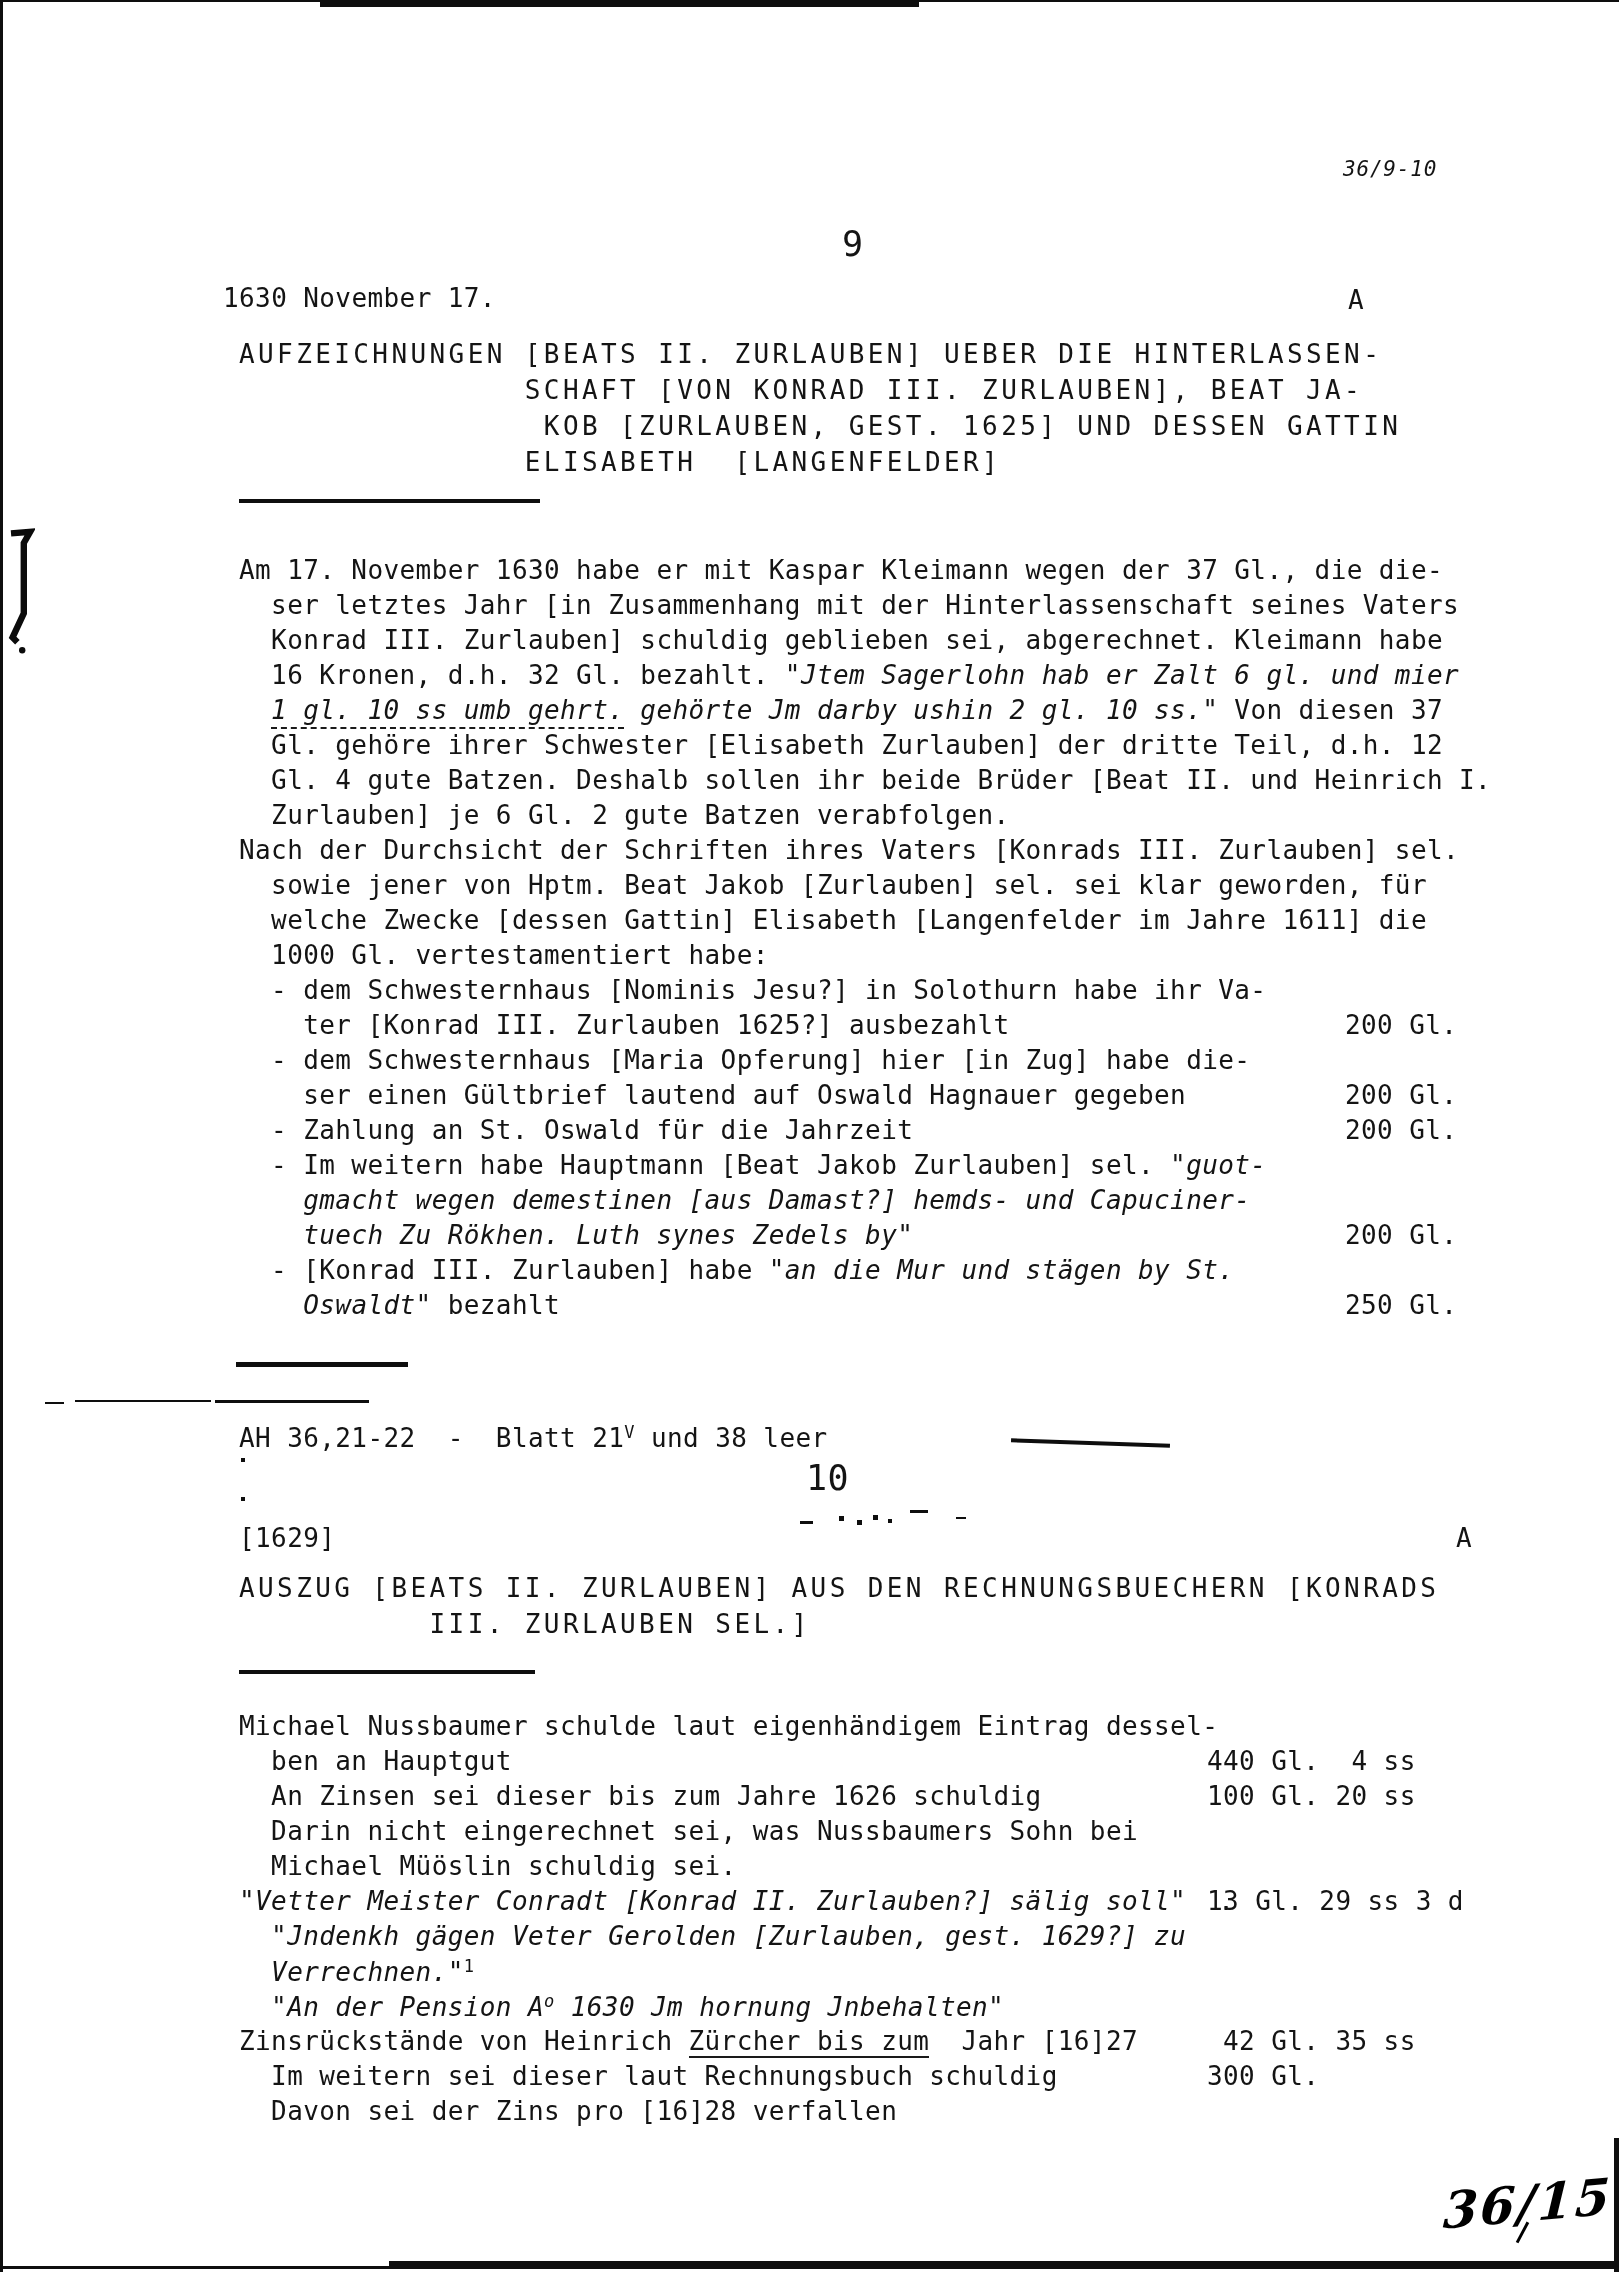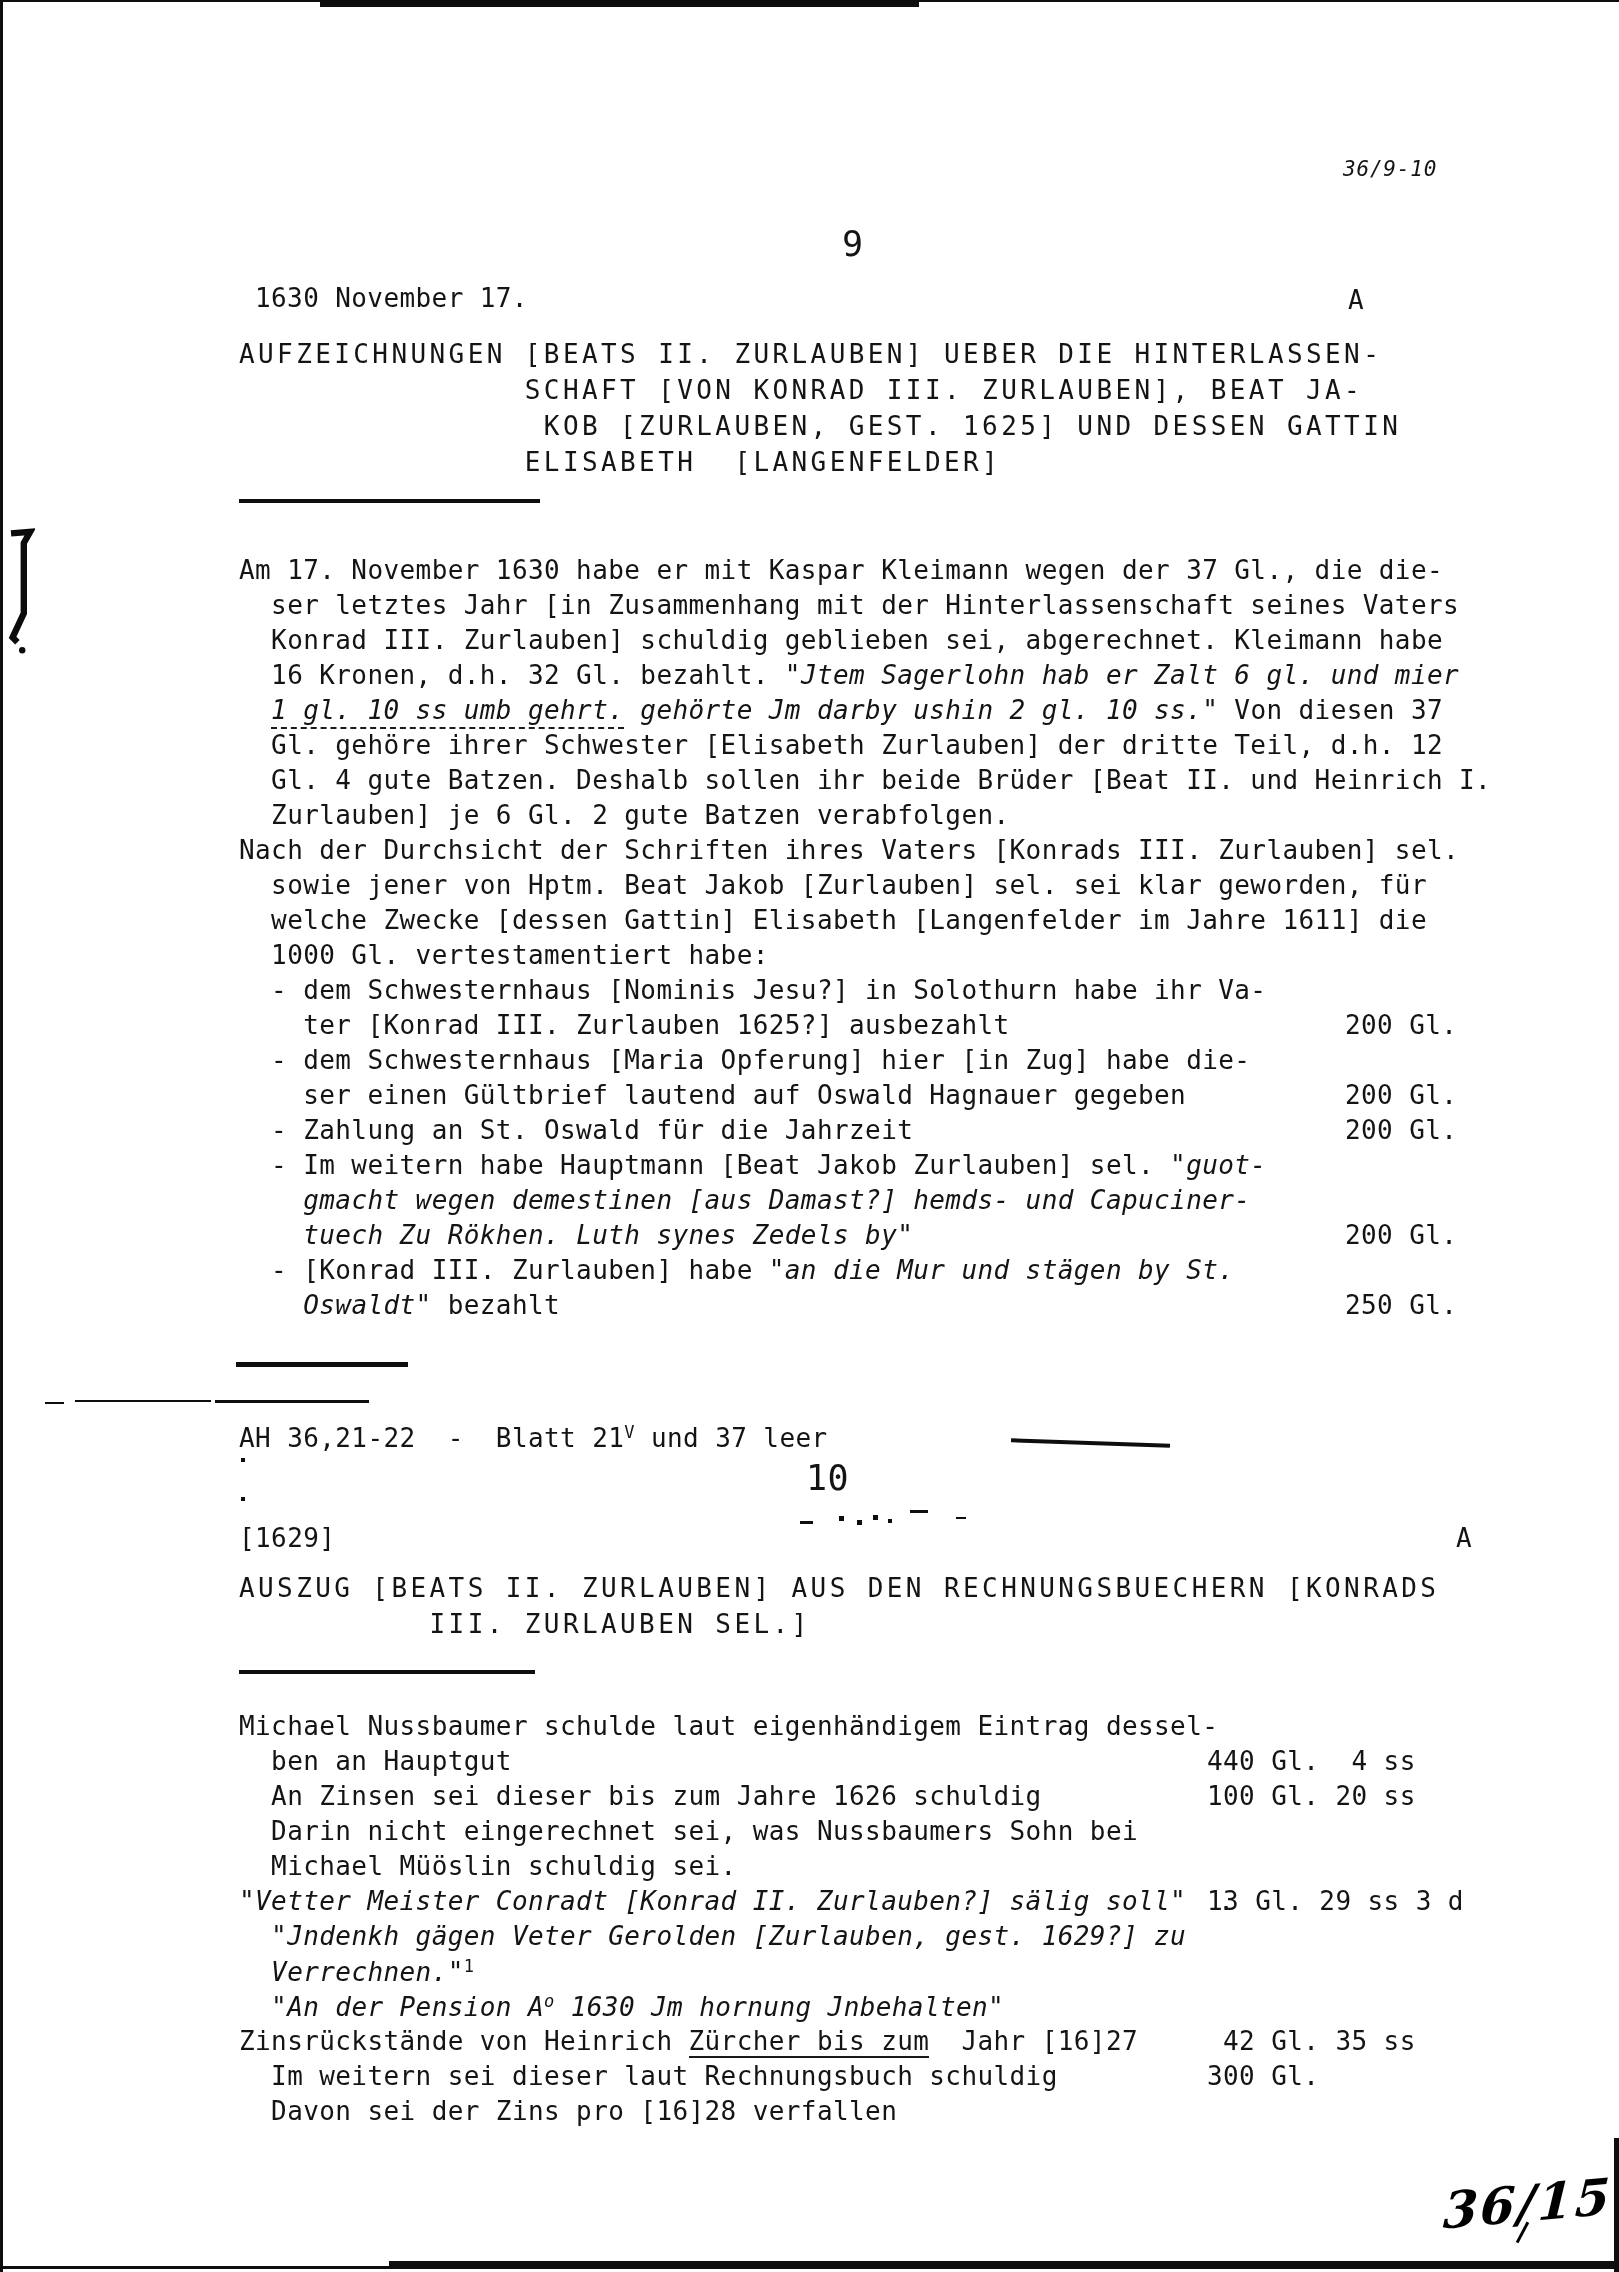--- a/index.html
+++ b/index.html
@@ -13,21 +13,21 @@
   .b-top{left:0;top:0;width:1620px;height:2.4px;}
   .b-top-thick{left:320px;top:0;width:599px;height:7.3px;}
   .b-left{left:0;top:0;width:3.2px;height:2273px;}
   .b-bottom{left:0;top:2266px;width:1620px;height:3.2px;}
   .b-bottom-thick{left:389px;top:2261px;width:1231px;height:6.5px;}
   .b-right-low{left:1614px;top:2138px;width:5.7px;height:134px;}
   
   .txt{font-size:26px; letter-spacing:0.4px; white-space:pre;}
   .ref-top{left:1343px;top:157px;font-style:italic;font-size:21px;letter-spacing:0.8px;}
   .num-9{left:842px;top:224px;font-size:35px;}
-  .date-9{left:255px;top:283px;}
+  .date-9{left:223px;top:283px;}
   .sig-9{left:1348px;top:285px;}
   .title{letter-spacing:3.4px;}
   .title .line{height:36px;}
   .title-9{left:239px;top:339px;}
   .rule-1{left:239px;top:499px;width:301px;height:4px;}
   .body-9{left:239px;top:555px;width:1381px;}
   .rule-2{left:236px;top:1362px;width:172px;height:4.9px;}
   .dashA{left:45px;top:1402px;width:19.4px;height:2.4px;}
   .dashB{left:75px;top:1400px;width:136px;height:2.4px;}
   .dashC{left:215px;top:1400px;width:154px;height:3.2px;}
@@ -89,21 +89,21 @@
   <div class="abs txt date-9">1630 November 17.</div>
   <div class="abs txt sig-9">A</div>
   <div class="abs txt title title-9"><div class="line">AUFZEICHNUNGEN [BEATS II. ZURLAUBEN] UEBER DIE HINTERLASSEN-</div><div class="line">               SCHAFT [VON KONRAD III. ZURLAUBEN], BEAT JA-</div><div class="line">                KOB [ZURLAUBEN, GEST. 1625] UND DESSEN GATTIN</div><div class="line">               ELISABETH  [LANGENFELDER]</div></div>
   <div class="abs ink rule-1"></div>
   <div class="abs txt body-9"><div class="line"><span class="">Am 17. November 1630 habe er mit Kaspar Kleimann wegen der 37 Gl., die die-</span></div><div class="line"><span class="">  ser letztes Jahr [in Zusammenhang mit der Hinterlassenschaft seines Vaters</span></div><div class="line"><span class="">  Konrad III. Zurlauben] schuldig geblieben sei, abgerechnet. Kleimann habe</span></div><div class="line"><span class="">  16 Kronen, d.h. 32 Gl. bezahlt. </span><span class="it">"Jtem Sagerlohn hab er Zalt 6 gl. und mier</span></div><div class="line"><span class="">  </span><span class="it ud">1 gl. 10 ss umb gehrt.</span><span class="it"> gehörte Jm darby ushin 2 gl. 10 ss."</span><span class=""> Von diesen 37</span></div><div class="line"><span class="">  Gl. gehöre ihrer Schwester [Elisabeth Zurlauben] der dritte Teil, d.h. 12</span></div><div class="line"><span class="">  Gl. 4 gute Batzen. Deshalb sollen ihr beide Brüder [Beat II. und Heinrich I.</span></div><div class="line"><span class="">  Zurlauben] je 6 Gl. 2 gute Batzen verabfolgen.</span></div><div class="line"><span class="">Nach der Durchsicht der Schriften ihres Vaters [Konrads III. Zurlauben] sel.</span></div><div class="line"><span class="">  sowie jener von Hptm. Beat Jakob [Zurlauben] sel. sei klar geworden, für</span></div><div class="line"><span class="">  welche Zwecke [dessen Gattin] Elisabeth [Langenfelder im Jahre 1611] die</span></div><div class="line"><span class="">  1000 Gl. vertestamentiert habe:</span></div><div class="line"><span class="">  - dem Schwesternhaus [Nominis Jesu?] in Solothurn habe ihr Va-</span></div><div class="line"><span class="">    ter [Konrad III. Zurlauben 1625?] ausbezahlt</span><span class="amount a-c1">200 Gl.</span></div><div class="line"><span class="">  - dem Schwesternhaus [Maria Opferung] hier [in Zug] habe die-</span></div><div class="line"><span class="">    ser einen Gültbrief lautend auf Oswald Hagnauer gegeben</span><span class="amount a-c1">200 Gl.</span></div><div class="line"><span class="">  - Zahlung an St. Oswald für die Jahrzeit</span><span class="amount a-c1">200 Gl.</span></div><div class="line"><span class="">  - Im weitern habe Hauptmann [Beat Jakob Zurlauben] sel. </span><span class="it">"guot-</span></div><div class="line"><span class="">    </span><span class="it">gmacht wegen demestinen [aus Damast?] hemds- und Capuciner-</span></div><div class="line"><span class="">    </span><span class="it">tuech Zu Rökhen. Luth synes Zedels by"</span><span class="amount a-c1">200 Gl.</span></div><div class="line"><span class="">  - [Konrad III. Zurlauben] habe </span><span class="it">"an die Mur und stägen by St.</span></div><div class="line"><span class="">    </span><span class="it">Oswaldt"</span><span class=""> bezahlt</span><span class="amount a-c1">250 Gl.</span></div></div>
 
   <div class="abs ink rule-2"></div>
   <div class="abs ink dashA"></div>
   <div class="abs ink dashB"></div>
   <div class="abs ink dashC"></div>
-  <div class="abs txt source-note"><div class="line"><span class="">AH 36,21-22  -  Blatt 21</span><span class="sup">V</span><span class=""> und 37 leer</span></div></div>
+  <div class="abs txt source-note"><div class="line"><span class="">AH 36,21-22  -  Blatt 21</span><span class="sup">V</span><span class=""> und 38 leer</span></div></div>
   <div class="abs ink speck1"></div>
   <div class="abs ink speck2"></div>
 
   <div class="abs txt num-10">10</div>
   <div class="abs ink dash-10"></div>
   <div class="abs ink m1"></div>
   <div class="abs ink m2"></div>
   <div class="abs ink m3"></div>
   <div class="abs ink m4"></div>
   <div class="abs ink m5"></div>

